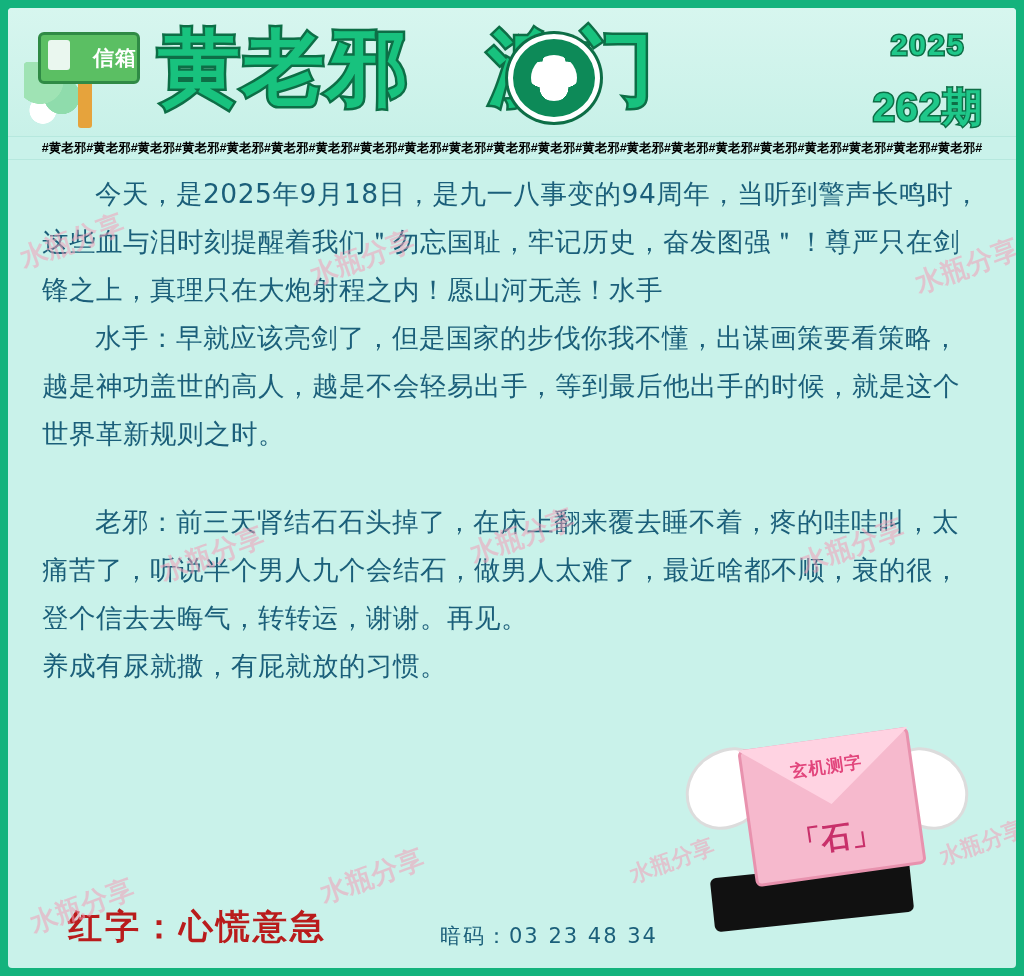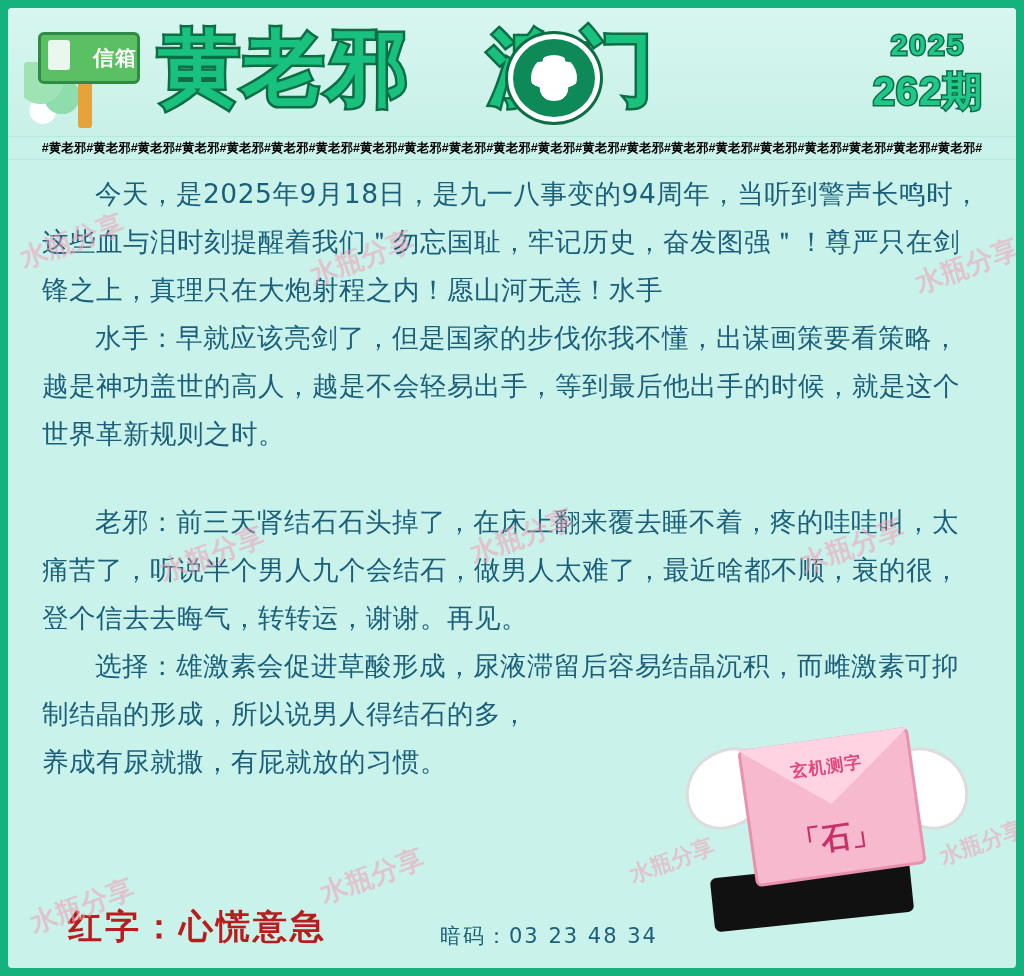--- a/index.html
+++ b/index.html
@@ -73,21 +73,21 @@
       radial-gradient(circle at 22% 42%,#ffffff 0 28%,transparent 29%),
       radial-gradient(circle at 78% 42%,#ffffff 0 28%,transparent 29%),
       radial-gradient(circle at 50% 18%,#ffffff 0 26%,transparent 27%);
   }
   .issue{
     position:absolute;right:18px;top:20px;width:140px;text-align:center;
     color:#1fc88a;font-weight:bold;
     -webkit-text-stroke:3px #0d6e46;paint-order:stroke fill;
   }
   .issue .year{font-size:30px;display:block;letter-spacing:2px;}
-  .issue .no{font-size:40px;display:block;margin-top:2px;letter-spacing:1px;}
+  .issue .no{font-size:40px;display:block;margin-top:18px;letter-spacing:1px;}
 
   .marquee{
     height:22px;line-height:22px;
     background:#c9f2ea;
     color:#000000;font-size:12.5px;font-weight:bold;
     white-space:nowrap;overflow:hidden;
     border-top:1px solid #b6e8de;border-bottom:1px solid #b6e8de;
     text-align:center;
   }
 
@@ -190,21 +190,20 @@
       </div>
     </div>
 
     <div class="marquee">#黄老邪#黄老邪#黄老邪#黄老邪#黄老邪#黄老邪#黄老邪#黄老邪#黄老邪#黄老邪#黄老邪#黄老邪#黄老邪#黄老邪#黄老邪#黄老邪#黄老邪#黄老邪#黄老邪#黄老邪#黄老邪#</div>
 
     <div class="content">
       <p class="para">今天，是2025年9月18日，是九一八事变的94周年，当听到警声长鸣时，这些血与泪时刻提醒着我们＂勿忘国耻，牢记历史，奋发图强＂！尊严只在剑锋之上，真理只在大炮射程之内！愿山河无恙！水手</p>
       <p class="para">水手：早就应该亮剑了，但是国家的步伐你我不懂，出谋画策要看策略，越是神功盖世的高人，越是不会轻易出手，等到最后他出手的时候，就是这个世界革新规则之时。</p>
       <div class="gap"></div>
       <p class="para">老邪：前三天肾结石石头掉了，在床上翻来覆去睡不着，疼的哇哇叫，太痛苦了，听说半个男人九个会结石，做男人太难了，最近啥都不顺，衰的很，登个信去去晦气，转转运，谢谢。再见。</p>
-      <p class="para">选择：雄激素会促进草酸形成，尿液滞留后容易结晶沉积，而雌激素可抑制结晶的形成，所以说男人得结石的多，</p>
       <p class="para noindent">养成有尿就撒，有屁就放的习惯。</p>
     </div>
 
     <div class="redline">红字：心慌意急</div>
     <div class="code">暗码：03 23 48 34</div>
 
     <div class="envelope-wrap">
       <div class="shadow-bar"></div>
       <div class="wing left"></div>
       <div class="wing right"></div>

